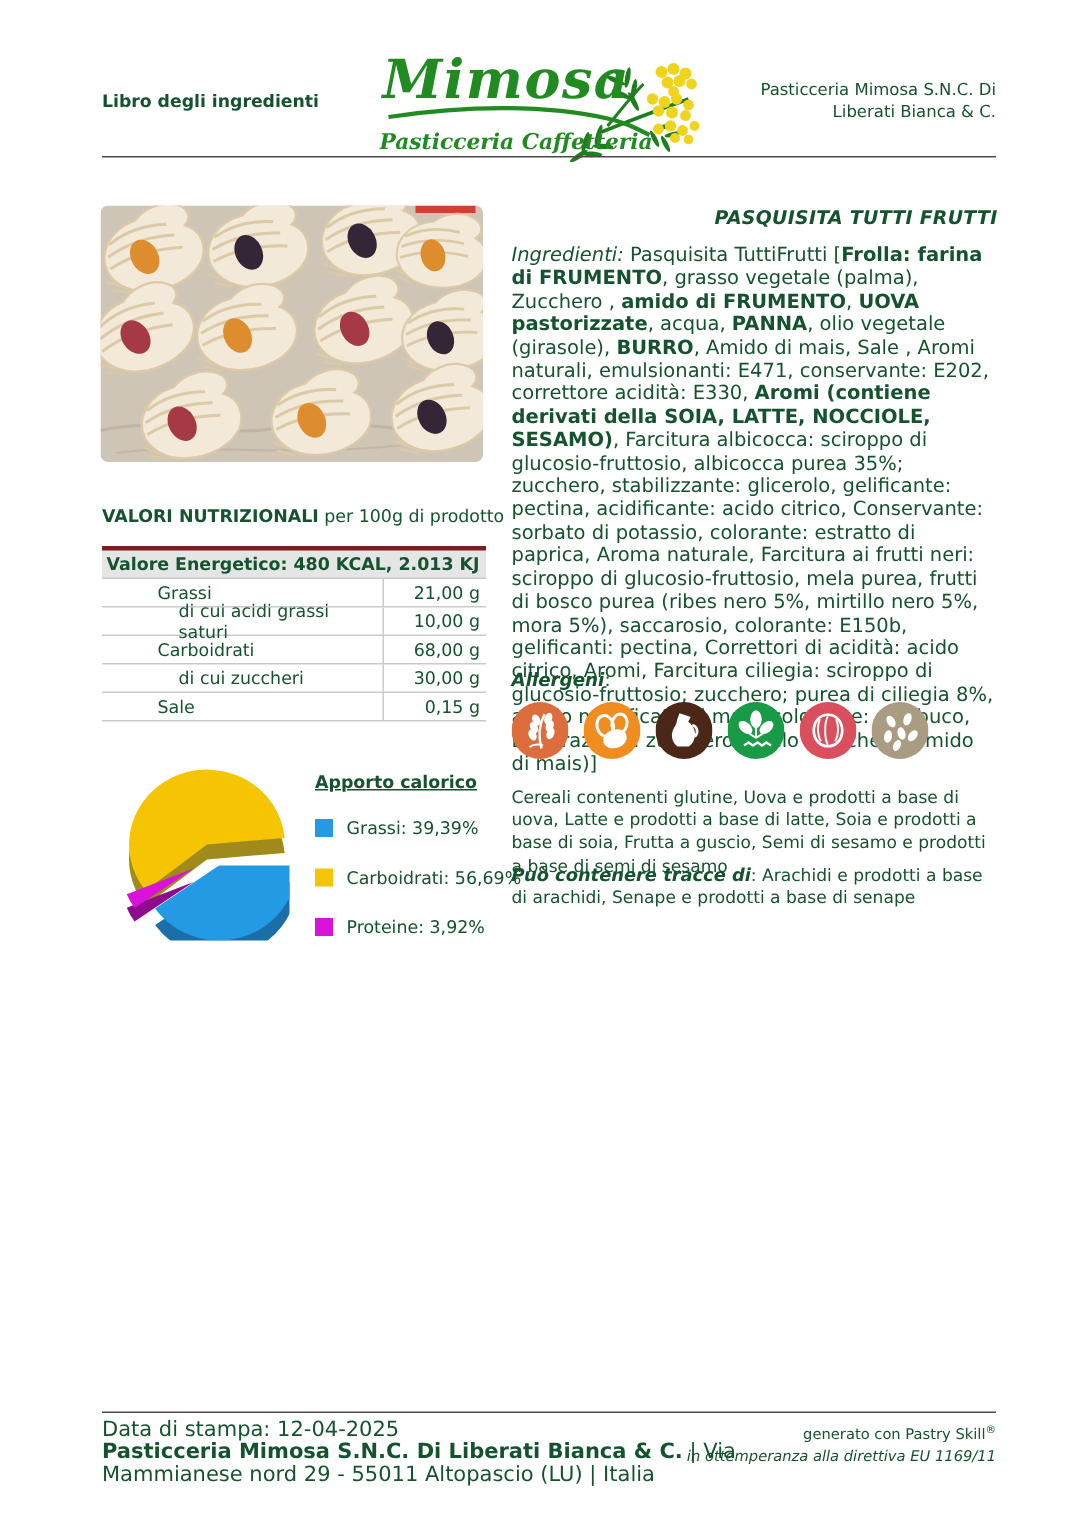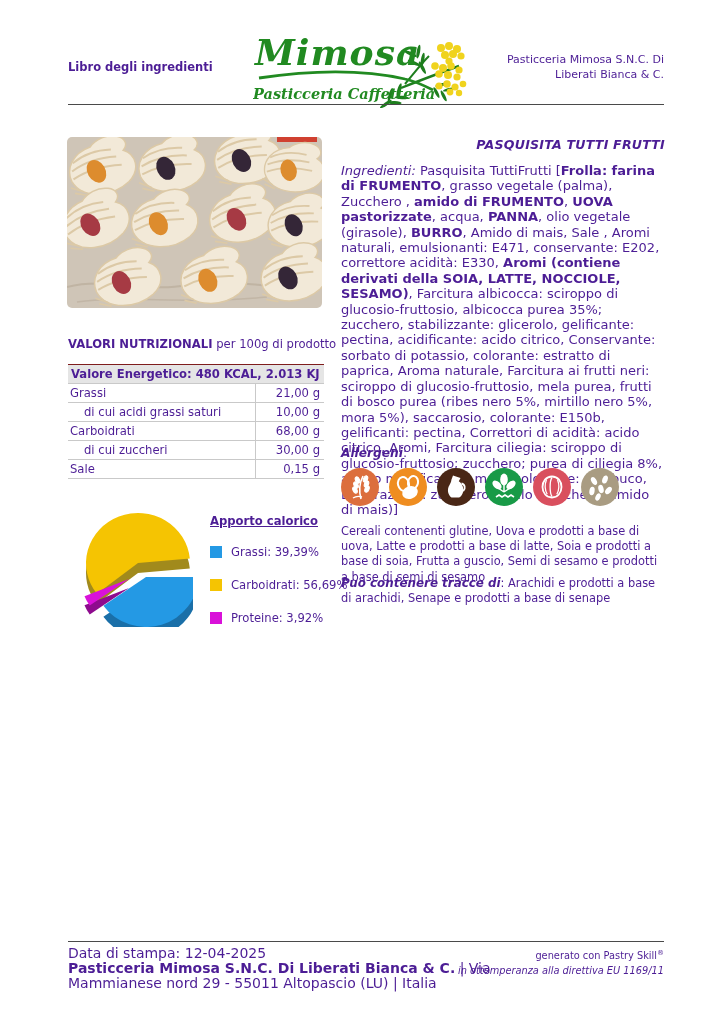--- a/index.html
+++ b/index.html
@@ -1,41 +1,41 @@
 <!DOCTYPE html>
 <html><head>
 <meta charset="utf-8">
 <style>
   html,body { margin:0; padding:0; background:#ffffff; }
   .page {
     position:relative; width:724px; height:1024px; background:#ffffff;
-    font-family:"DejaVu Sans", sans-serif; color:#4c1d95; overflow:hidden;
+    font-family:"DejaVu Sans", sans-serif; color:#14532d; overflow:hidden;
   }
   .abs { position:absolute; }
   .bold { font-weight:700; }
   .italic { font-style:italic; }
   .bold-italic { font-weight:700; font-style:italic; }
 
   
   .doc-title { left:68px; top:60px; font-size:11.5px; font-weight:700; }
   .logo-svg { left:253px; top:34px; width:214px; height:74px; }
   .logo-brand { font-family:"DejaVu Serif", serif; font-style:italic; font-weight:700; font-size:36px; letter-spacing:1px; }
   .logo-sub { font-family:"DejaVu Serif", serif; font-style:italic; font-weight:700; font-size:14.5px; }
   .company { right:60px; top:52px; font-size:11px; line-height:15px; text-align:right; }
   .rule { left:68px; width:596px; border-top:1px solid #4a4a4a; }
   .rule-top { top:104px; }
   .rule-bottom { top:941px; }
 
   
   .photo { left:67px; top:137px; width:255px; height:171px; border-radius:5px; overflow:hidden; }
   .nutri-heading { left:68px; top:337px; font-size:11.6px; }
   .nutri-table { left:68px; top:364px; width:256px; font-size:11.6px; }
-  .nutri-head { background:#e5e5e5; font-weight:700; padding:2px 3px; border-top:1px solid #7f1d1d; border-bottom:1px solid #c9c9c9; }
+  .nutri-head { background:#e5e5e5; font-weight:700; padding:2px 3px; border-top:3px solid #7f1d1d; border-bottom:1px solid #c9c9c9; }
   .nutri-row { display:flex; border-bottom:1px solid #c9c9c9; height:18px; align-items:center; }
-  .nutri-row .lbl { flex:1; padding-left:2px; }
+  .nutri-row .lbl { flex:1; padding-left:2px;margin-left:35px; }
   .nutri-row.indent .lbl { padding-left:16px; }
   .nutri-row .val { width:64px; border-left:1px solid #c9c9c9; text-align:right; padding-right:4px; align-self:stretch; display:flex; align-items:center; justify-content:flex-end; }
 
   .pie-svg { left:83px; top:506px; width:110px; height:121px; }
   .legend { left:210px; top:514px; font-size:11.6px; }
   .legend-title { font-weight:700; text-decoration:underline; margin-bottom:17px; }
   .legend-item { display:flex; align-items:center; margin-bottom:19px; }
   .swatch { width:12px; height:12px; margin-right:9px; flex:0 0 auto; }
 
   

